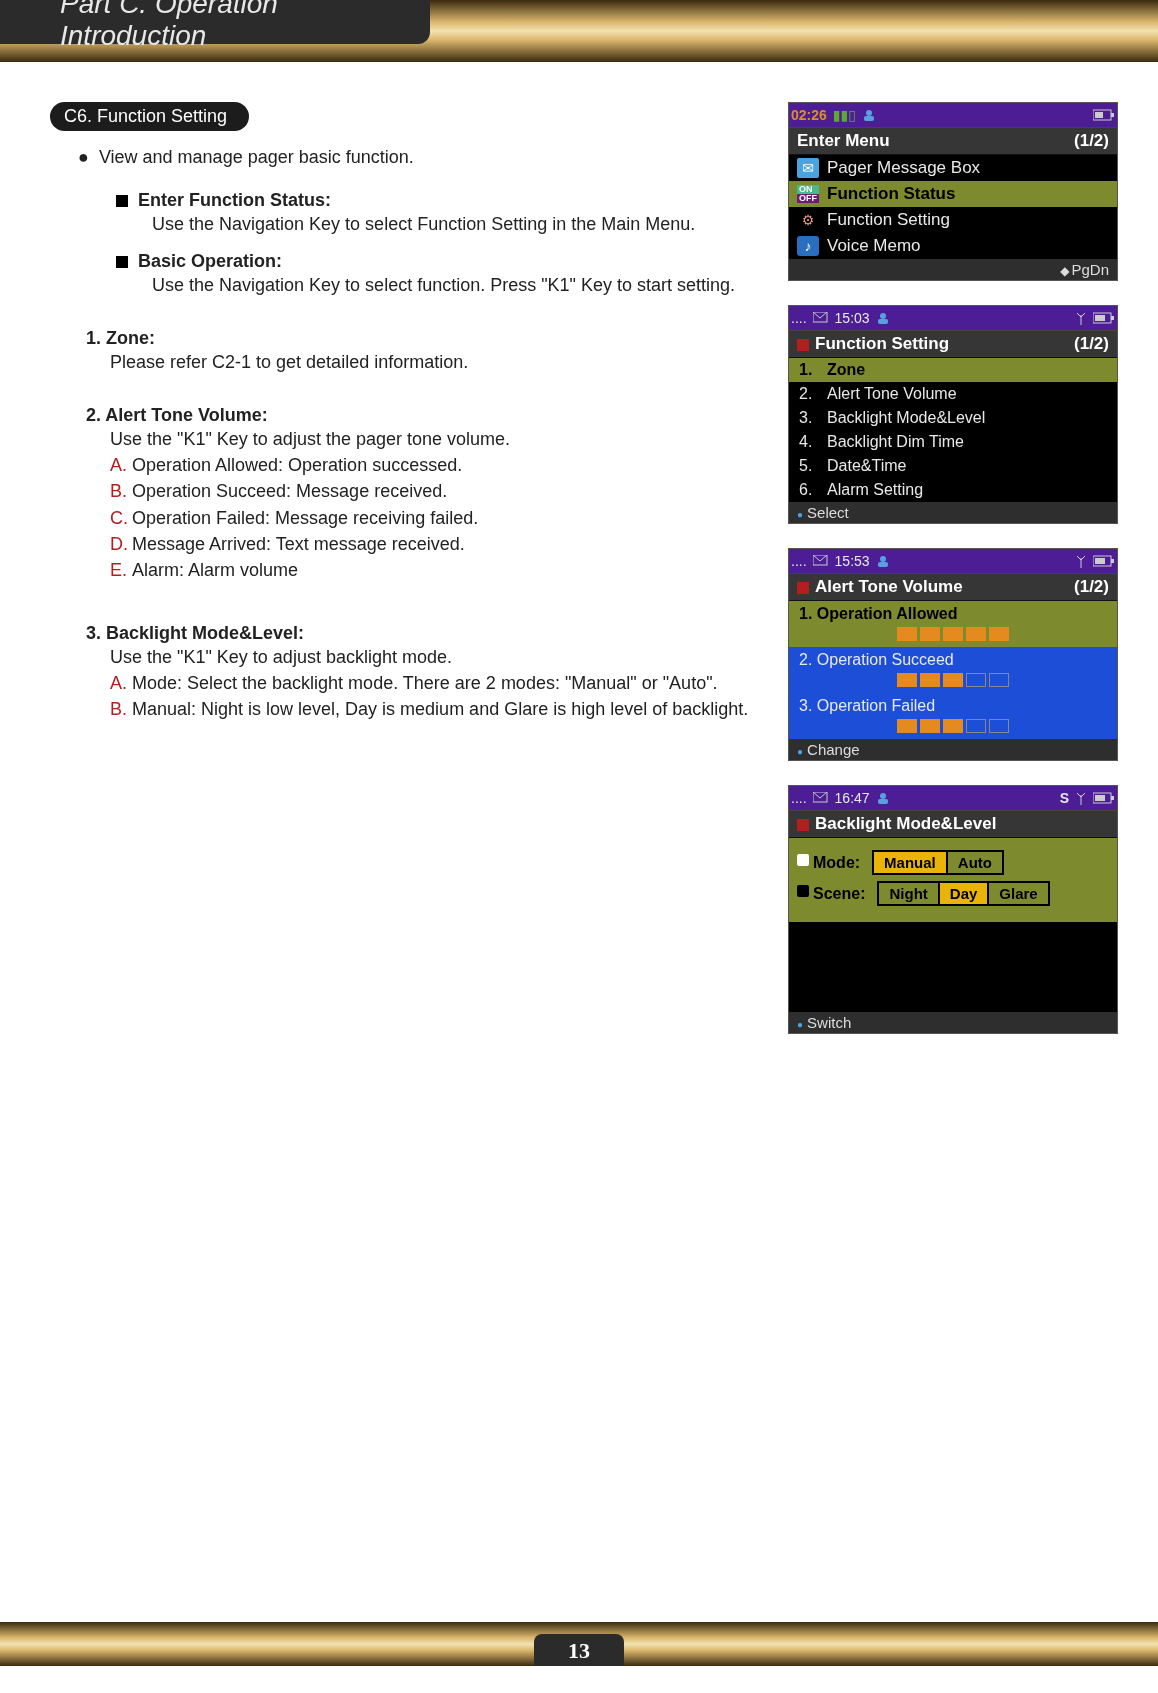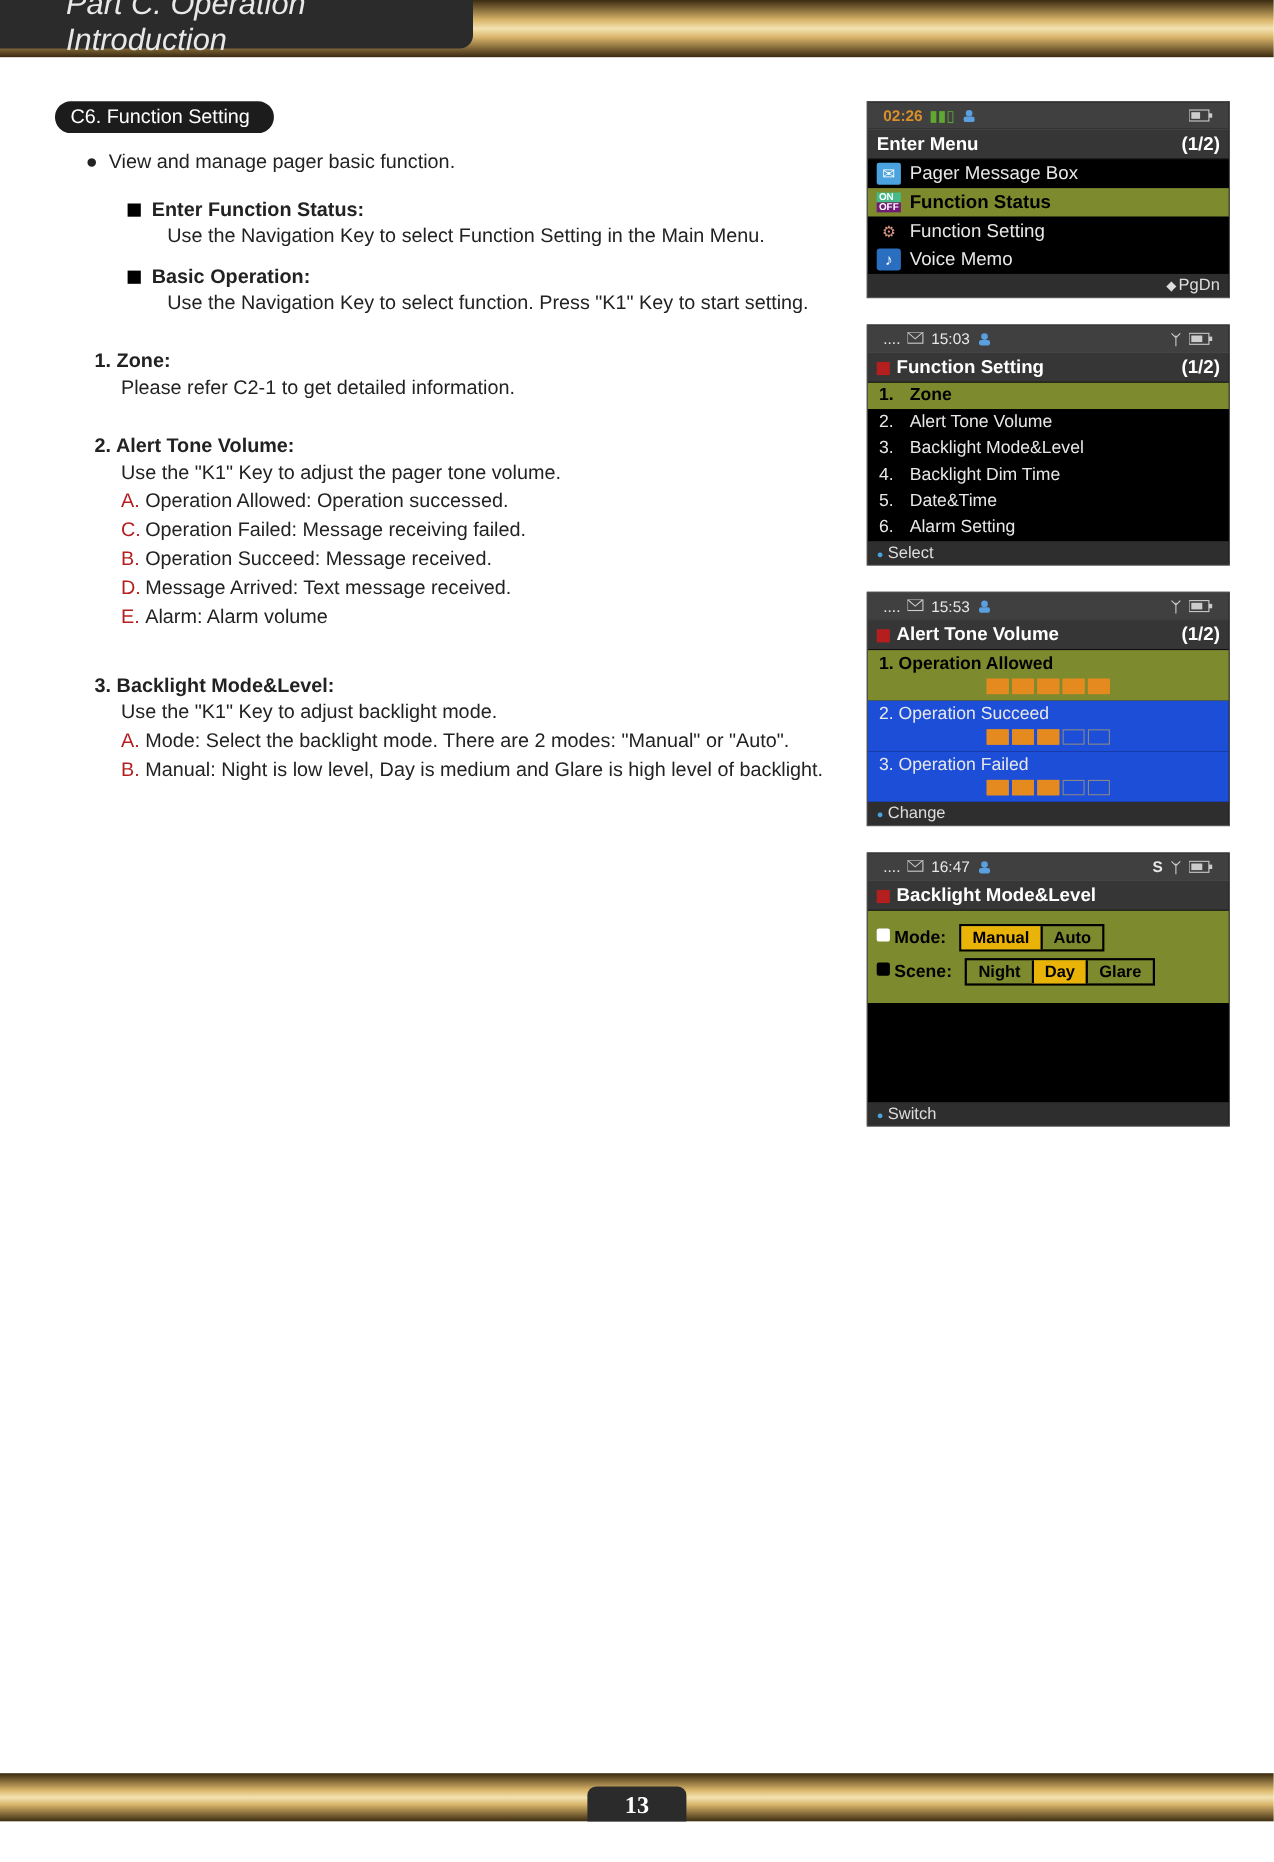--- a/index.html
+++ b/index.html
@@ -1,20 +1,20 @@
 <!DOCTYPE html>
 <html><head>
 <meta charset="utf-8">
 <style>
   * { box-sizing: border-box; margin: 0; padding: 0; }
   body { font-family: Arial, Helvetica, sans-serif; background: #fff; width: 1158px; }
   .page { width: 1158px; background: #fff; position: relative; }
 
   
-  .top-banner { background: linear-gradient(to bottom, #3a2a10 0%, #d9b56a 35%, #f3e2b0 50%, #d9b56a 65%, #3a2a10 100%); height: 52px; display:flex; align-items:flex-start; }
+  .top-banner { background: linear-gradient(to bottom, #3a2a10 0%, #d9b56a 35%, #f3e2b0 50%, #d9b56a 65%, #3a2a10 100%); height: 62px; display:flex; align-items:flex-start; }
   .top-banner-inner { background: #2b2b2b; color: #e8e8e8; font-style: italic; font-family: "Trebuchet MS", Arial, sans-serif; font-size: 28px; padding: 6px 30px 10px 60px; border-radius: 0 0 12px 0; width: 430px; height: 44px; display:flex; align-items:center; }
 
   
   .content { display: flex; padding: 40px 30px 40px 50px; gap: 30px; min-height: 1560px; }
   .left-col { flex: 1 1 0; font-size: 18px; color: #222; }
   .right-col { width: 340px; display: flex; flex-direction: column; gap: 24px; }
 
   
   .section-tag { background: #1c1c1c; color: #fff; display: inline-block; padding: 4px 22px 4px 14px; border-radius: 16px; font-size: 18px; margin-bottom: 16px; }
 
@@ -31,21 +31,21 @@
   .num-body { margin-left: 60px; line-height: 1.45; }
   .num-body .sub { display:block; }
   .num-body .letter { color: #b41e1e; display:inline-block; width: 22px; }
 
   
   .bottom-banner { background: linear-gradient(to bottom, #3a2a10 0%, #d9b56a 35%, #f3e2b0 50%, #d9b56a 65%, #3a2a10 100%); height: 44px; position:relative; }
   .page-num { position:absolute; left:50%; transform:translateX(-50%); bottom:-2px; background:#2b2b2b; color:#fff; font-weight:bold; font-size:22px; padding:4px 34px; border-radius:8px 8px 0 0; font-family: Georgia, serif; }
 
   
   .device { width: 330px; background:#000; color:#e8e8e8; font-size:16px; font-family: Arial, sans-serif; border:1px solid #555; }
-  .device .statusbar { display:flex; align-items:center; justify-content:space-between; height:24px; padding:0 14px; background:#404040; font-size:14px; }
+  .device .statusbar { display:flex; align-items:center; justify-content:space-between; height:24px; padding:0 2px; background:#4c1d95; font-size:14px; }
   .device .statusbar .left { display:flex; align-items:center; gap:6px; }
   .device .statusbar .right { display:flex; align-items:center; gap:6px; }
   .sig-icon { color:#5fa832; }
   .person-icon svg, .battery-icon svg, .msg-icon svg, .ant-icon svg { display:block; }
 
   .device .titlebar { background:#363636; color:#fff; display:flex; justify-content:space-between; padding:3px 8px; font-weight:bold; font-size:17px; border-top:1px solid #444; border-bottom:1px solid #111; }
   .device .titlebar .redsq { display:inline-block; width:12px; height:12px; background:#b41e1e; margin-right:6px; vertical-align:middle; }
 
   .menu-row { display:flex; align-items:center; gap:8px; padding:3px 8px; background:#000; font-size:17px; }
   .menu-row.sel { background:#7d8a2e; color:#000; font-weight:bold; }
@@ -121,22 +121,22 @@
 
       
       <div class="num-heading">1. Zone:</div>
       <div class="num-body">Please refer C2-1 to get detailed information.</div>
 
       
       <div class="num-heading">2. Alert Tone Volume:</div>
       <div class="num-body">
         <span class="sub">Use the "K1" Key to adjust the pager tone volume.</span>
         <span class="sub"><span class="letter">A.</span><span>Operation Allowed: Operation successed.</span></span>
+        <span class="sub"><span class="letter">B.</span><span>Operation Succeed: Message received.</span></span>
         <span class="sub"><span class="letter">C.</span><span>Operation Failed: Message receiving failed.</span></span>
-        <span class="sub"><span class="letter">B.</span><span>Operation Succeed: Message received.</span></span>
         <span class="sub"><span class="letter">D.</span><span>Message Arrived: Text message received.</span></span>
         <span class="sub"><span class="letter">E.</span><span>Alarm: Alarm volume</span></span>
       </div>
 
       
       <div class="num-heading" style="margin-top:40px">3. Backlight Mode&amp;Level:</div>
       <div class="num-body">
         <span class="sub">Use the "K1" Key to adjust backlight mode.</span>
         <span class="sub"><span class="letter">A.</span><span>Mode: Select the backlight mode. There are 2 modes: "Manual" or "Auto".</span></span>
         <span class="sub"><span class="letter">B.</span><span>Manual: Night is low level, Day is medium and Glare is high level of backlight.</span></span>

